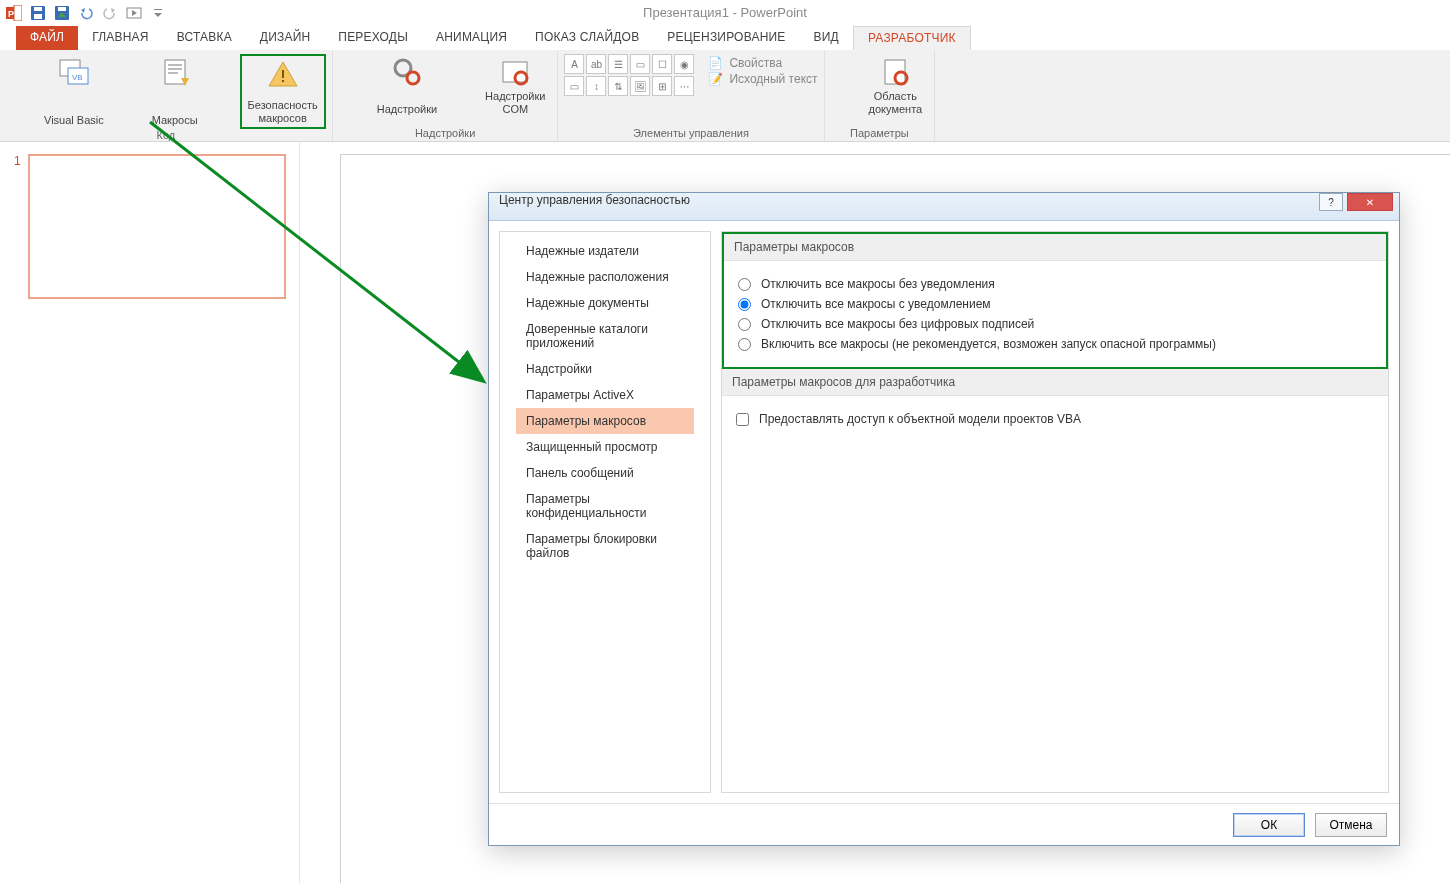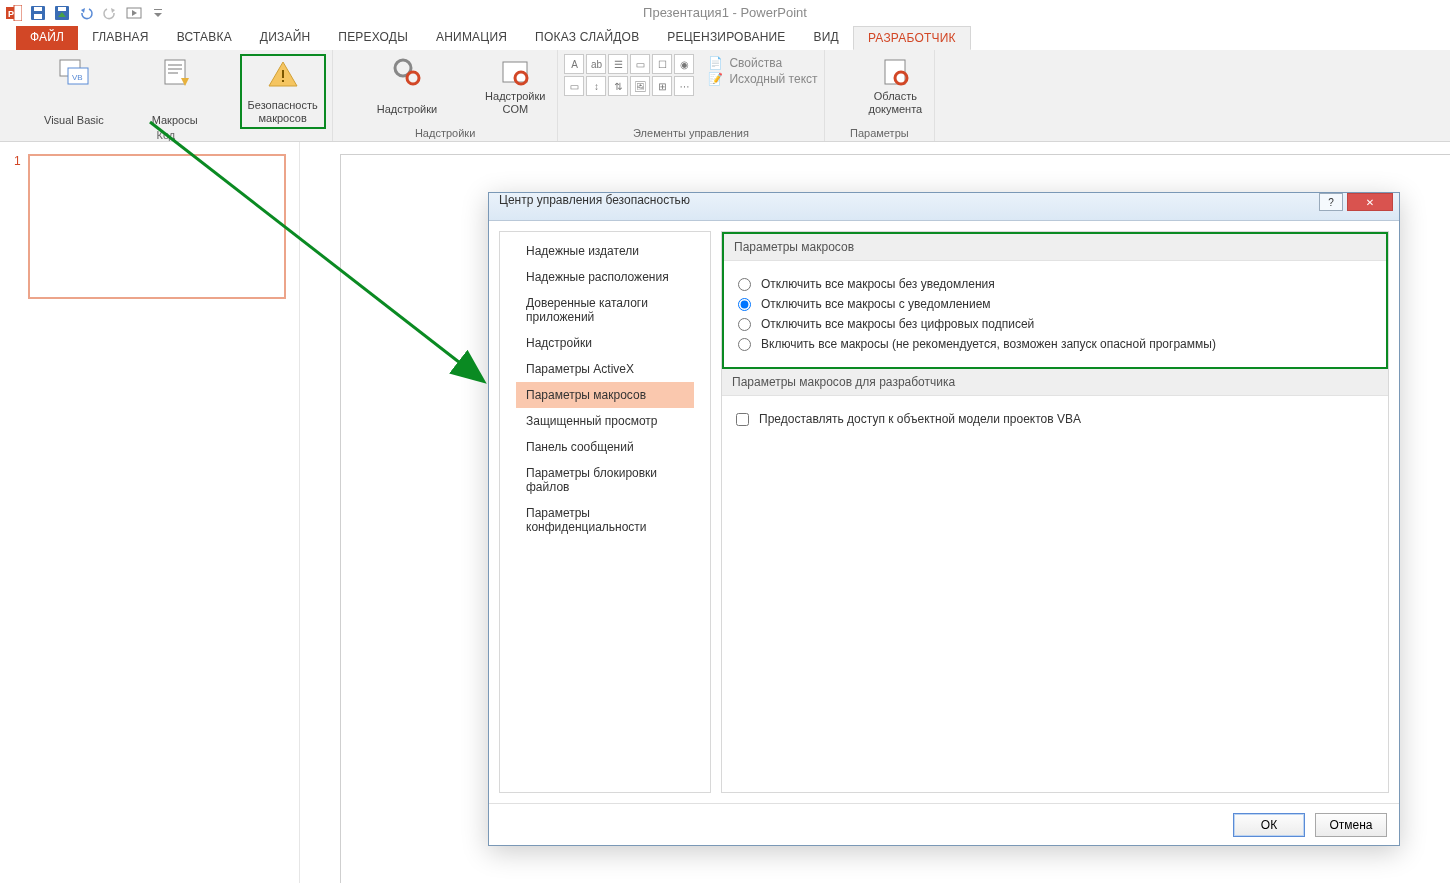--- a/index.html
+++ b/index.html
@@ -258,28 +258,29 @@
   <div class="dialog-title">
     <span>Центр управления безопасностью</span>
     <div class="spacer"></div>
     <div class="win-btn">?</div>
     <div class="win-btn close">✕</div>
   </div>
   <div class="dialog-body">
     <div class="dlg-nav">
       <div class="nitem">Надежные издатели</div>
       <div class="nitem">Надежные расположения</div>
+      <div class="nitem">Надежные документы</div>
       <div class="nitem">Доверенные каталоги приложений</div>
       <div class="nitem">Надстройки</div>
       <div class="nitem">Параметры ActiveX</div>
       <div class="nitem sel">Параметры макросов</div>
       <div class="nitem">Защищенный просмотр</div>
       <div class="nitem">Панель сообщений</div>
+      <div class="nitem">Параметры конфиденциальности</div>
       <div class="nitem">Параметры блокировки файлов</div>
-      <div class="nitem">Параметры конфиденциальности</div>
     </div>
     <div class="dlg-main">
       <div class="green-box">
         <div class="section-hd">Параметры макросов</div>
         <div class="section-body">
           <label class="opt">
               <input type="radio" name="m" style="">
               <span>Отключить все макросы без уведомления</span>
             </label>
           <label class="opt">

